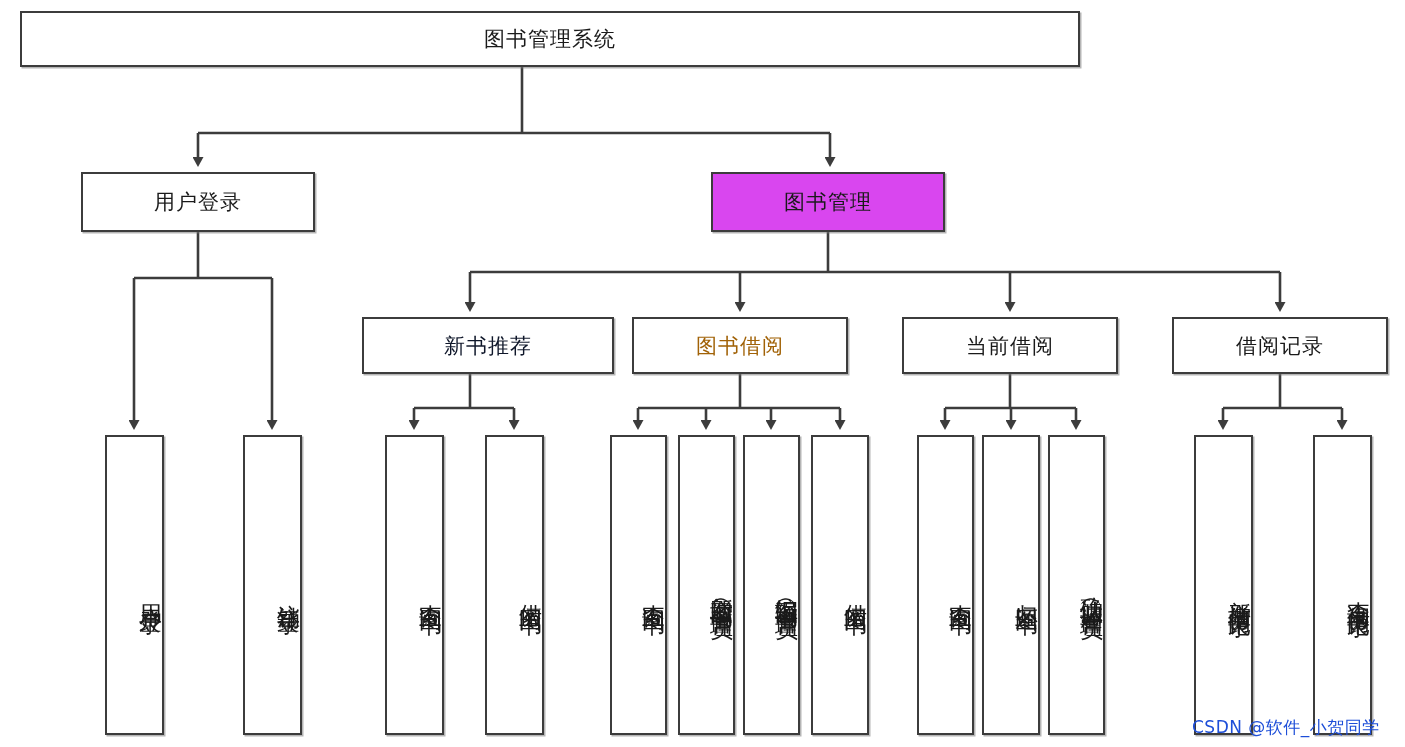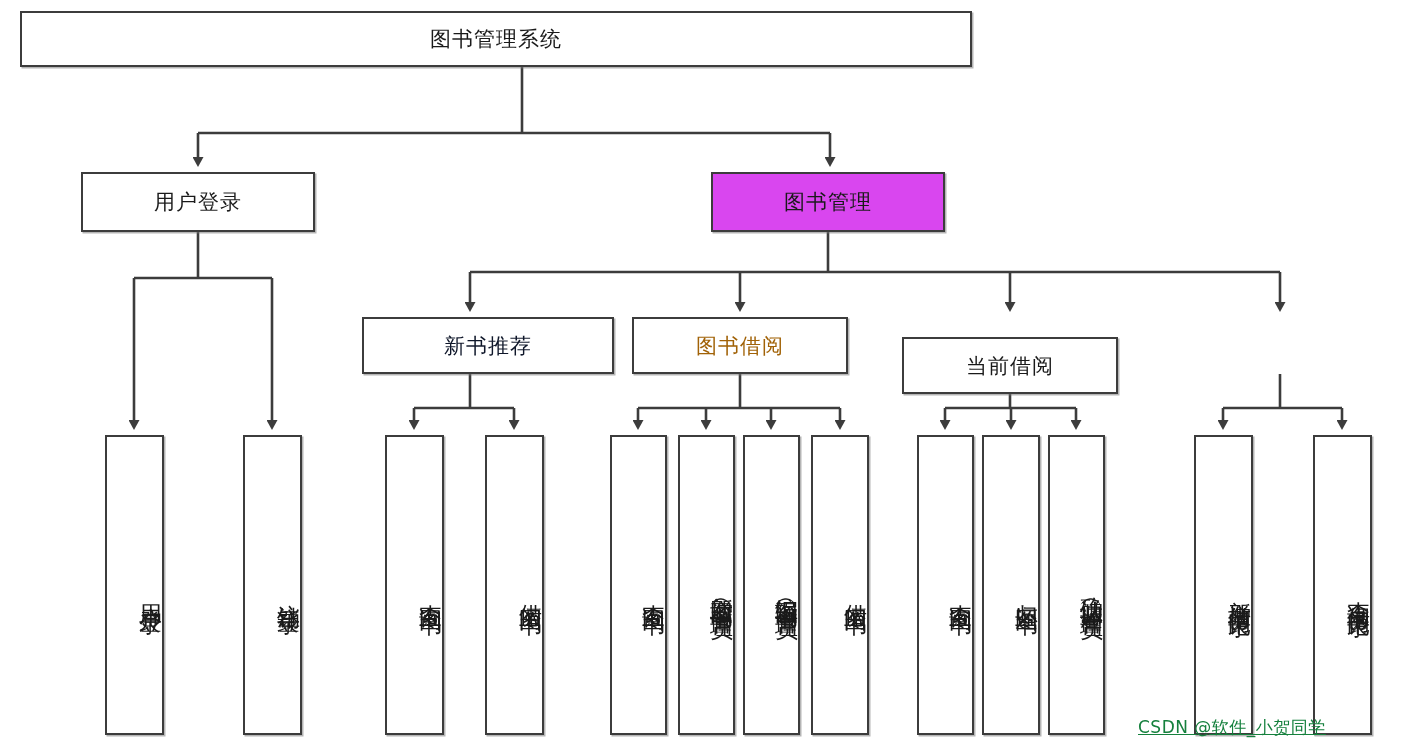--- a/index.html
+++ b/index.html
@@ -110,39 +110,42 @@
       <path d="M1011,408 L1011,421" marker-end="url(#arrow)" stroke="#3c3c3c"></path>
       <path d="M1076,408 L1076,421" marker-end="url(#arrow)" stroke="#3c3c3c"></path>
 
       <path d="M1280,374 L1280,408" stroke="#3c3c3c"></path>
       <path d="M1223,408 L1342,408" stroke="#3c3c3c"></path>
       <path d="M1223,408 L1223,421" marker-end="url(#arrow)" stroke="#3c3c3c"></path>
       <path d="M1342,408 L1342,421" marker-end="url(#arrow)" stroke="#3c3c3c"></path>
     </g>
   </svg>
 
-  <div class="node h" style="left: 20px; top: 11px; width: 952px; height: 56px; border-color: rgb(60, 60, 60); background: rgb(255, 255, 255); color: rgb(26, 26, 26);">
+  <div class="node h" style="left: 20px; top: 11px; width: 1060px; height: 56px; border-color: rgb(60, 60, 60); background: rgb(255, 255, 255); color: rgb(26, 26, 26);">
     <span>图书管理系统</span>
   </div>
 
   <div class="node h" style="left: 81px; top: 172px; width: 234px; height: 60px; border-color: rgb(60, 60, 60); background: rgb(255, 255, 255); color: rgb(26, 26, 26);">
     <span>用户登录</span>
   </div>
   <div class="node h" style="left: 711px; top: 172px; width: 234px; height: 60px; border-color: rgb(60, 60, 60); background: #d946ef; color: rgb(26, 26, 26);">
     <span>图书管理</span>
   </div>
 
   <div class="node h" style="left: 362px; top: 317px; width: 252px; height: 57px; border-color: rgb(60, 60, 60); background: rgb(255, 255, 255); color: #0f172a;">
     <span>新书推荐</span>
   </div>
   <div class="node h" style="left: 632px; top: 317px; width: 216px; height: 57px; border-color: rgb(60, 60, 60); background: rgb(255, 255, 255); color: #a16207;">
     <span>图书借阅</span>
   </div>
-  <div class="node h" style="left: 902px; top: 317px; width: 216px; height: 57px; border-color: rgb(60, 60, 60); background: rgb(255, 255, 255); color: rgb(26, 26, 26); margin-top: 20px;">
+  <div class="node h" style="left: 902px; top: 317px; width: 216px; height: 57px; border-color: rgb(60, 60, 60); background: rgb(255, 255, 255); color: rgb(26, 26, 26);">
     <span>当前借阅</span>
+  </div>
+  <div class="node h" style="left: 1172px; top: 317px; width: 216px; height: 57px; border-color: rgb(60, 60, 60); background: rgb(255, 255, 255); color: rgb(26, 26, 26);">
+    <span>借阅记录</span>
   </div>
 
   <div class="node v" style="left: 105px; top: 435px; width: 59px; height: 300px; border-color: rgb(60, 60, 60); background: rgb(255, 255, 255); color: rgb(26, 26, 26);">
     <span class="vlabel">用户登录</span>
   </div>
   <div class="node v" style="left: 243px; top: 435px; width: 59px; height: 300px; border-color: rgb(60, 60, 60); background: rgb(255, 255, 255); color: rgb(26, 26, 26);">
     <span class="vlabel">注销登录</span>
   </div>
   <div class="node v" style="left: 385px; top: 435px; width: 59px; height: 300px; border-color: rgb(60, 60, 60); background: rgb(255, 255, 255); color: rgb(26, 26, 26);">
     <span class="vlabel">查询图书</span>
@@ -171,15 +174,15 @@
   <div class="node v" style="left: 1048px; top: 435px; width: 57px; height: 300px; border-color: rgb(60, 60, 60); background: rgb(255, 255, 255); color: rgb(26, 26, 26);">
     <span class="vlabel">确认归还（管理员）</span>
   </div>
   <div class="node v" style="left: 1194px; top: 435px; width: 59px; height: 300px; border-color: rgb(60, 60, 60); background: rgb(255, 255, 255); color: rgb(26, 26, 26);">
     <span class="vlabel">新增借阅记录</span>
   </div>
   <div class="node v" style="left: 1313px; top: 435px; width: 59px; height: 300px; border-color: rgb(60, 60, 60); background: rgb(255, 255, 255); color: rgb(26, 26, 26);">
     <span class="vlabel">查询借阅记录</span>
   </div>
 
-  <div class="watermark" style="left: 1138px; top: 716px; color: #15803d; text-decoration: underline;">CSDN @软件_小贺同学</div>
+  <div class="watermark" style="left: 1192px; top: 716px; color: #1d4ed8;">CSDN @软件_小贺同学</div>
 
 </div>
 
 </body></html>

